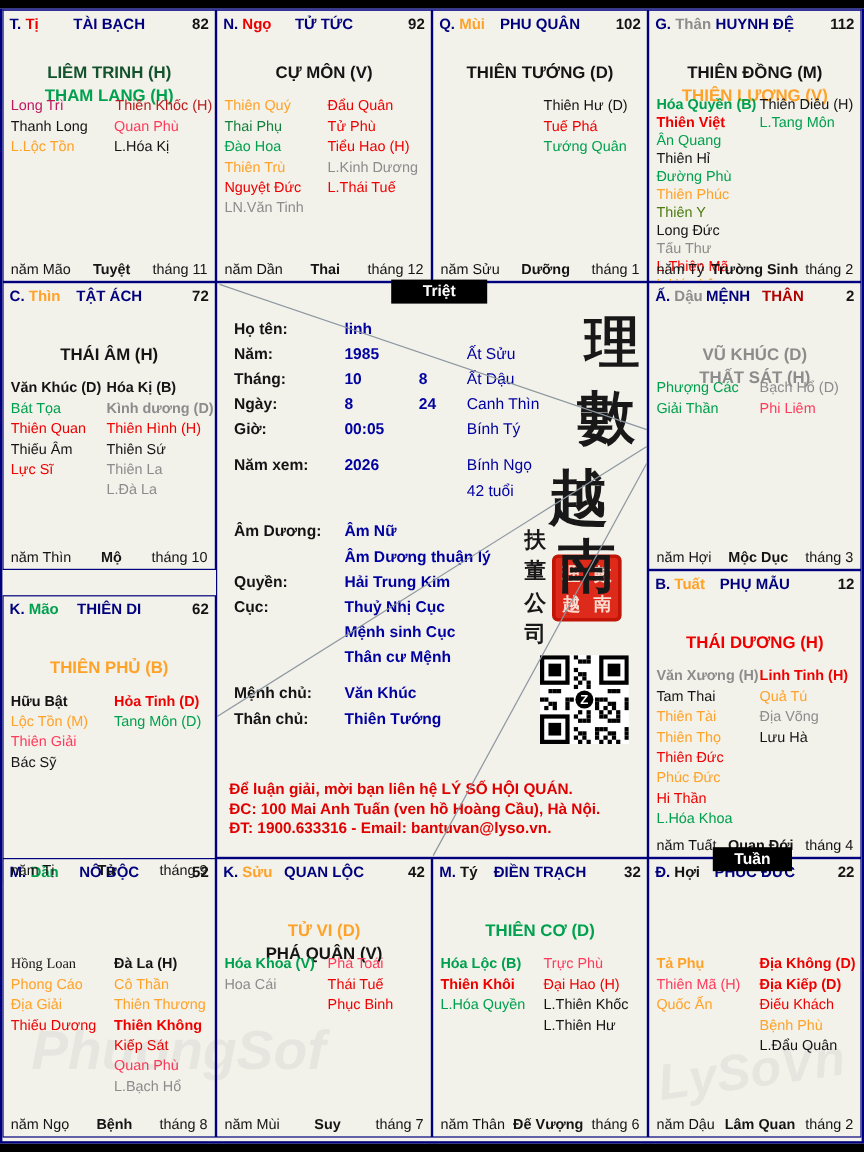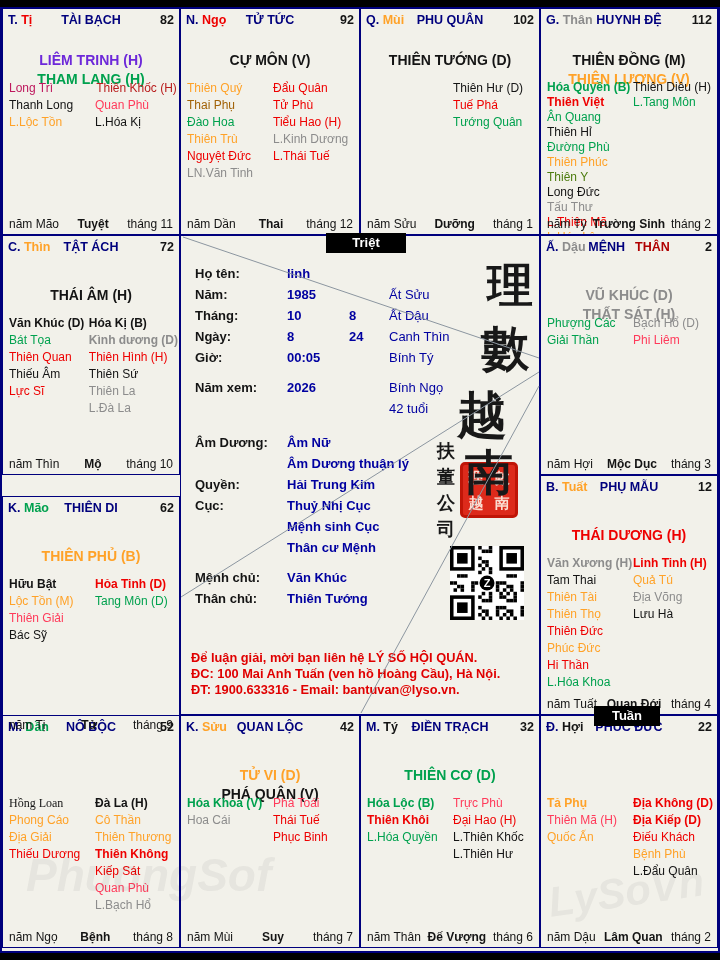--- a/index.html
+++ b/index.html
@@ -283,21 +283,21 @@
 
   <div class="wm" id="wmL">PhuongSof</div>
   <div class="wm" id="wmR">LySoVn</div>
 <div class="cell r1" style="left: 2px; top: 8px; width: 178px; height: 227px;">
       <div class="hd">
         <span class="stembranch"><span style="color: rgb(0, 0, 125);">T.</span><span style="color: rgb(238, 0, 0);"> Tị</span></span>
         <span class="palaces"><span style="color: rgb(0, 0, 125);">TÀI BẠCH</span></span>
         <span class="num">82</span>
       </div>
       <div class="mains">
-        <div style="color: #6d28d9; text-align: center;">LIÊM TRINH (H)</div>
+        <div style="color: #14532d; text-align: center;">LIÊM TRINH (H)</div>
         <div style="color: rgb(0, 161, 78);">THAM LANG (H)</div>
       </div>
       <div class="cols">
         <div class="colL">
           <div style="color: #be185d;">Long Trì</div>
           <div style="color: rgb(20, 20, 20);">Thanh Long</div>
           <div style="color: rgb(255, 162, 40);">L.Lộc Tồn</div>
         </div>
         <div class="colR">
           <div style="color: #b91c1c; text-align: center;">Thiên Khốc (H)</div>
@@ -316,21 +316,21 @@
         <span class="stembranch"><span style="color: rgb(0, 0, 125);">N.</span><span style="color: rgb(238, 0, 0);"> Ngọ</span></span>
         <span class="palaces"><span style="color: rgb(0, 0, 125);">TỬ TỨC</span></span>
         <span class="num">92</span>
       </div>
       <div class="mains">
         <div style="color: rgb(20, 20, 20);">CỰ MÔN (V)</div>
       </div>
       <div class="cols">
         <div class="colL">
           <div style="color: rgb(255, 162, 40);">Thiên Quý</div>
-          <div style="color: #a16207;">Thai Phụ</div>
+          <div style="color: #15803d;">Thai Phụ</div>
           <div style="color: rgb(0, 161, 78);">Đào Hoa</div>
           <div style="color: rgb(255, 162, 40);">Thiên Trù</div>
           <div style="color: rgb(238, 0, 0);">Nguyệt Đức</div>
           <div style="color: rgb(140, 140, 140);">LN.Văn Tinh</div>
         </div>
         <div class="colR">
           <div style="color: rgb(238, 0, 0);">Đẩu Quân</div>
           <div style="color: rgb(238, 0, 0);">Tử Phù</div>
           <div style="color: rgb(238, 0, 0);">Tiểu Hao (H)</div>
           <div style="color: rgb(140, 140, 140);">L.Kinh Dương</div>

